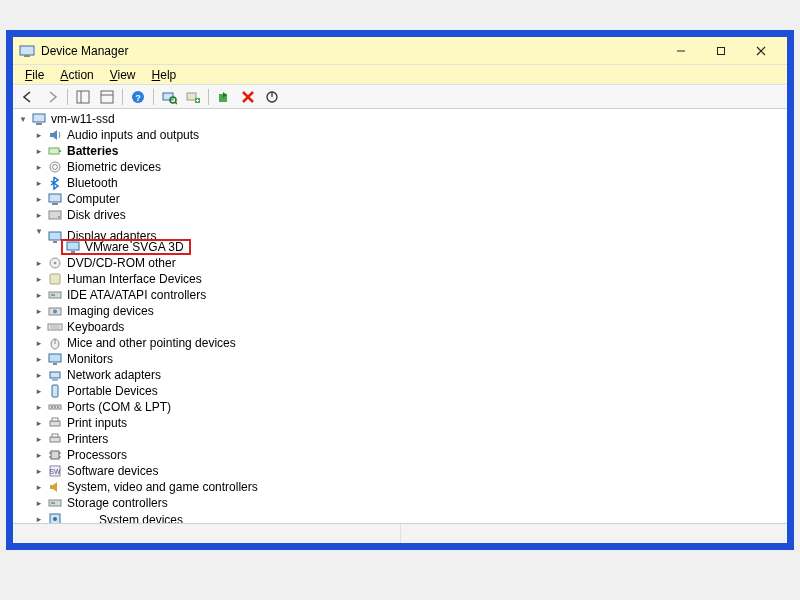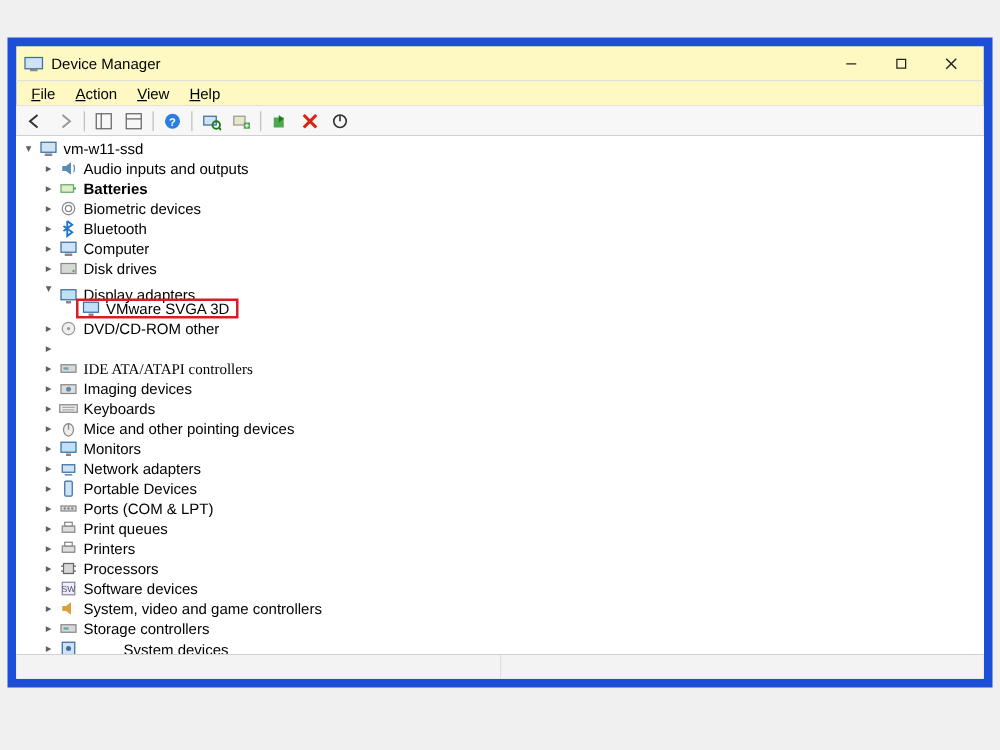--- a/index.html
+++ b/index.html
@@ -347,24 +347,32 @@
             <svg viewBox="0 0 16 16" width="16" height="16">
               <circle cx="8" cy="8" r="5" fill="#eee" stroke="#999"></circle>
               <circle cx="8" cy="8" r="1.3" fill="#999"></circle>
             </svg>
           </span>
           <span class="node-label">DVD/CD-ROM other</span>
         </span>
       </div>
       <div class="tree-row" style="padding-left: 18px;">
         <span class="twisty">▸</span>
-      </div>
-      <div class="tree-row" style="padding-left: 18px;">
-        <span class="twisty">▸</span>
-        <span style="display: inline-flex; align-items: center; font-family: Liberation Serif, serif;">
+        <span style="display: inline-flex; align-items: center;">
+          <span class="node-icon">
+            <svg viewBox="0 0 16 16" width="16" height="16">
+              <rect x="3" y="3" width="10" height="10" rx="1" fill="#e8e8c8" stroke="#aa8"></rect>
+            </svg>
+          </span>
+          <span class="node-label">Human Interface Devices</span>
+        </span>
+      </div>
+      <div class="tree-row" style="padding-left: 18px;">
+        <span class="twisty">▸</span>
+        <span style="display: inline-flex; align-items: center;">
           <span class="node-icon">
             <svg viewBox="0 0 16 16" width="16" height="16">
               <rect x="2" y="5" width="12" height="6" fill="#d8d8d8" stroke="#888"></rect>
               <rect x="4" y="7" width="4" height="2" fill="#6aa"></rect>
             </svg>
           </span>
           <span class="node-label">IDE ATA/ATAPI controllers</span>
         </span>
       </div>
       <div class="tree-row" style="padding-left: 18px;">
@@ -455,21 +463,21 @@
       </div>
       <div class="tree-row" style="padding-left: 18px;">
         <span class="twisty">▸</span>
         <span style="display: inline-flex; align-items: center;">
           <span class="node-icon">
             <svg viewBox="0 0 16 16" width="16" height="16">
               <rect x="3" y="6" width="10" height="5" fill="#ddd" stroke="#888"></rect>
               <rect x="5" y="3" width="6" height="3" fill="#fff" stroke="#888"></rect>
             </svg>
           </span>
-          <span class="node-label">Print queues</span>
+          <span class="node-label">Print inputs</span>
         </span>
       </div>
       <div class="tree-row" style="padding-left: 18px;">
         <span class="twisty">▸</span>
         <span style="display: inline-flex; align-items: center;">
           <span class="node-icon">
             <svg viewBox="0 0 16 16" width="16" height="16">
               <rect x="3" y="6" width="10" height="5" fill="#ddd" stroke="#888"></rect>
               <rect x="5" y="3" width="6" height="3" fill="#fff" stroke="#888"></rect>
             </svg>

